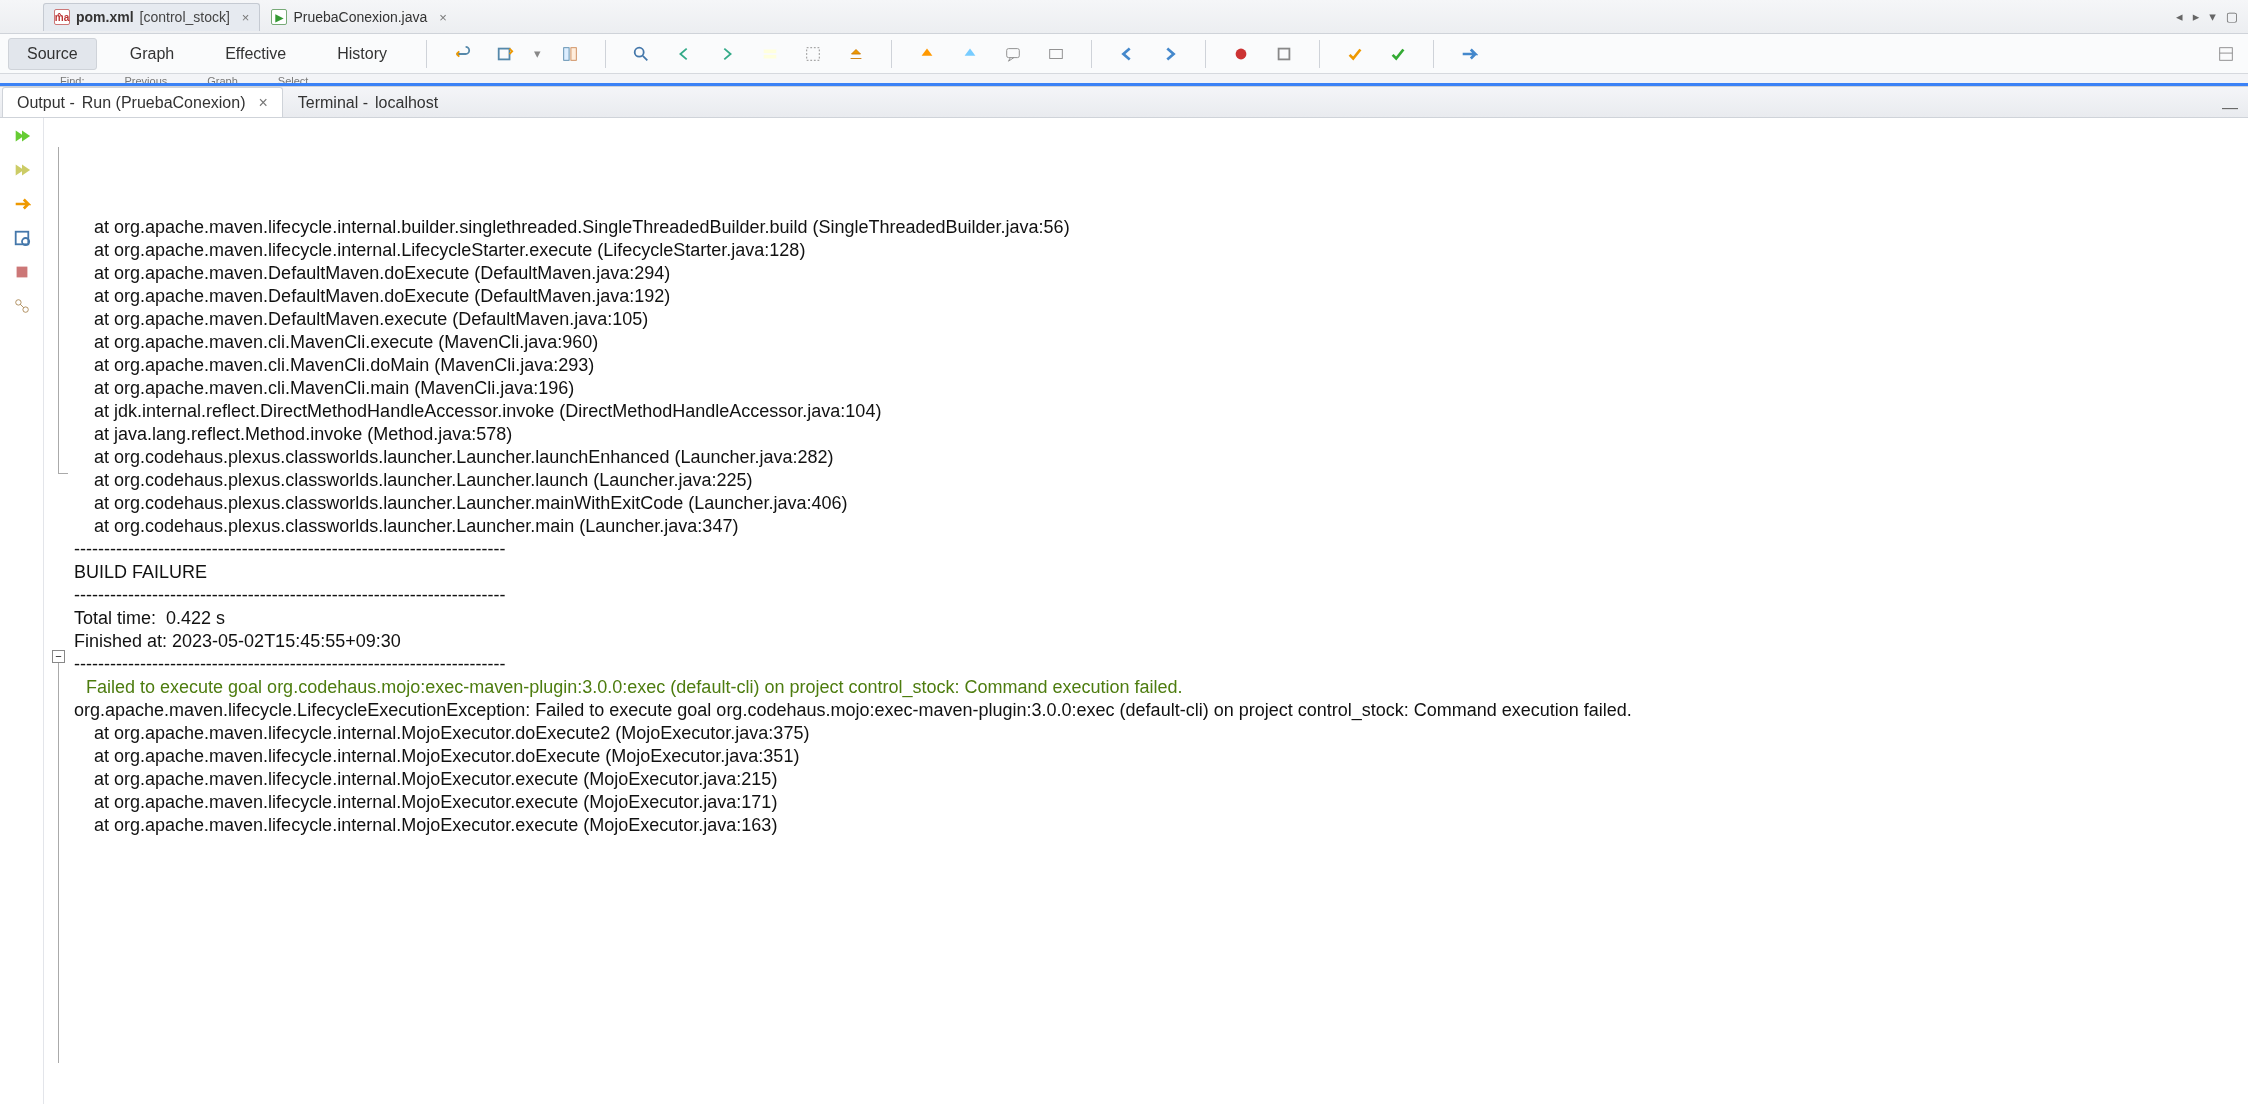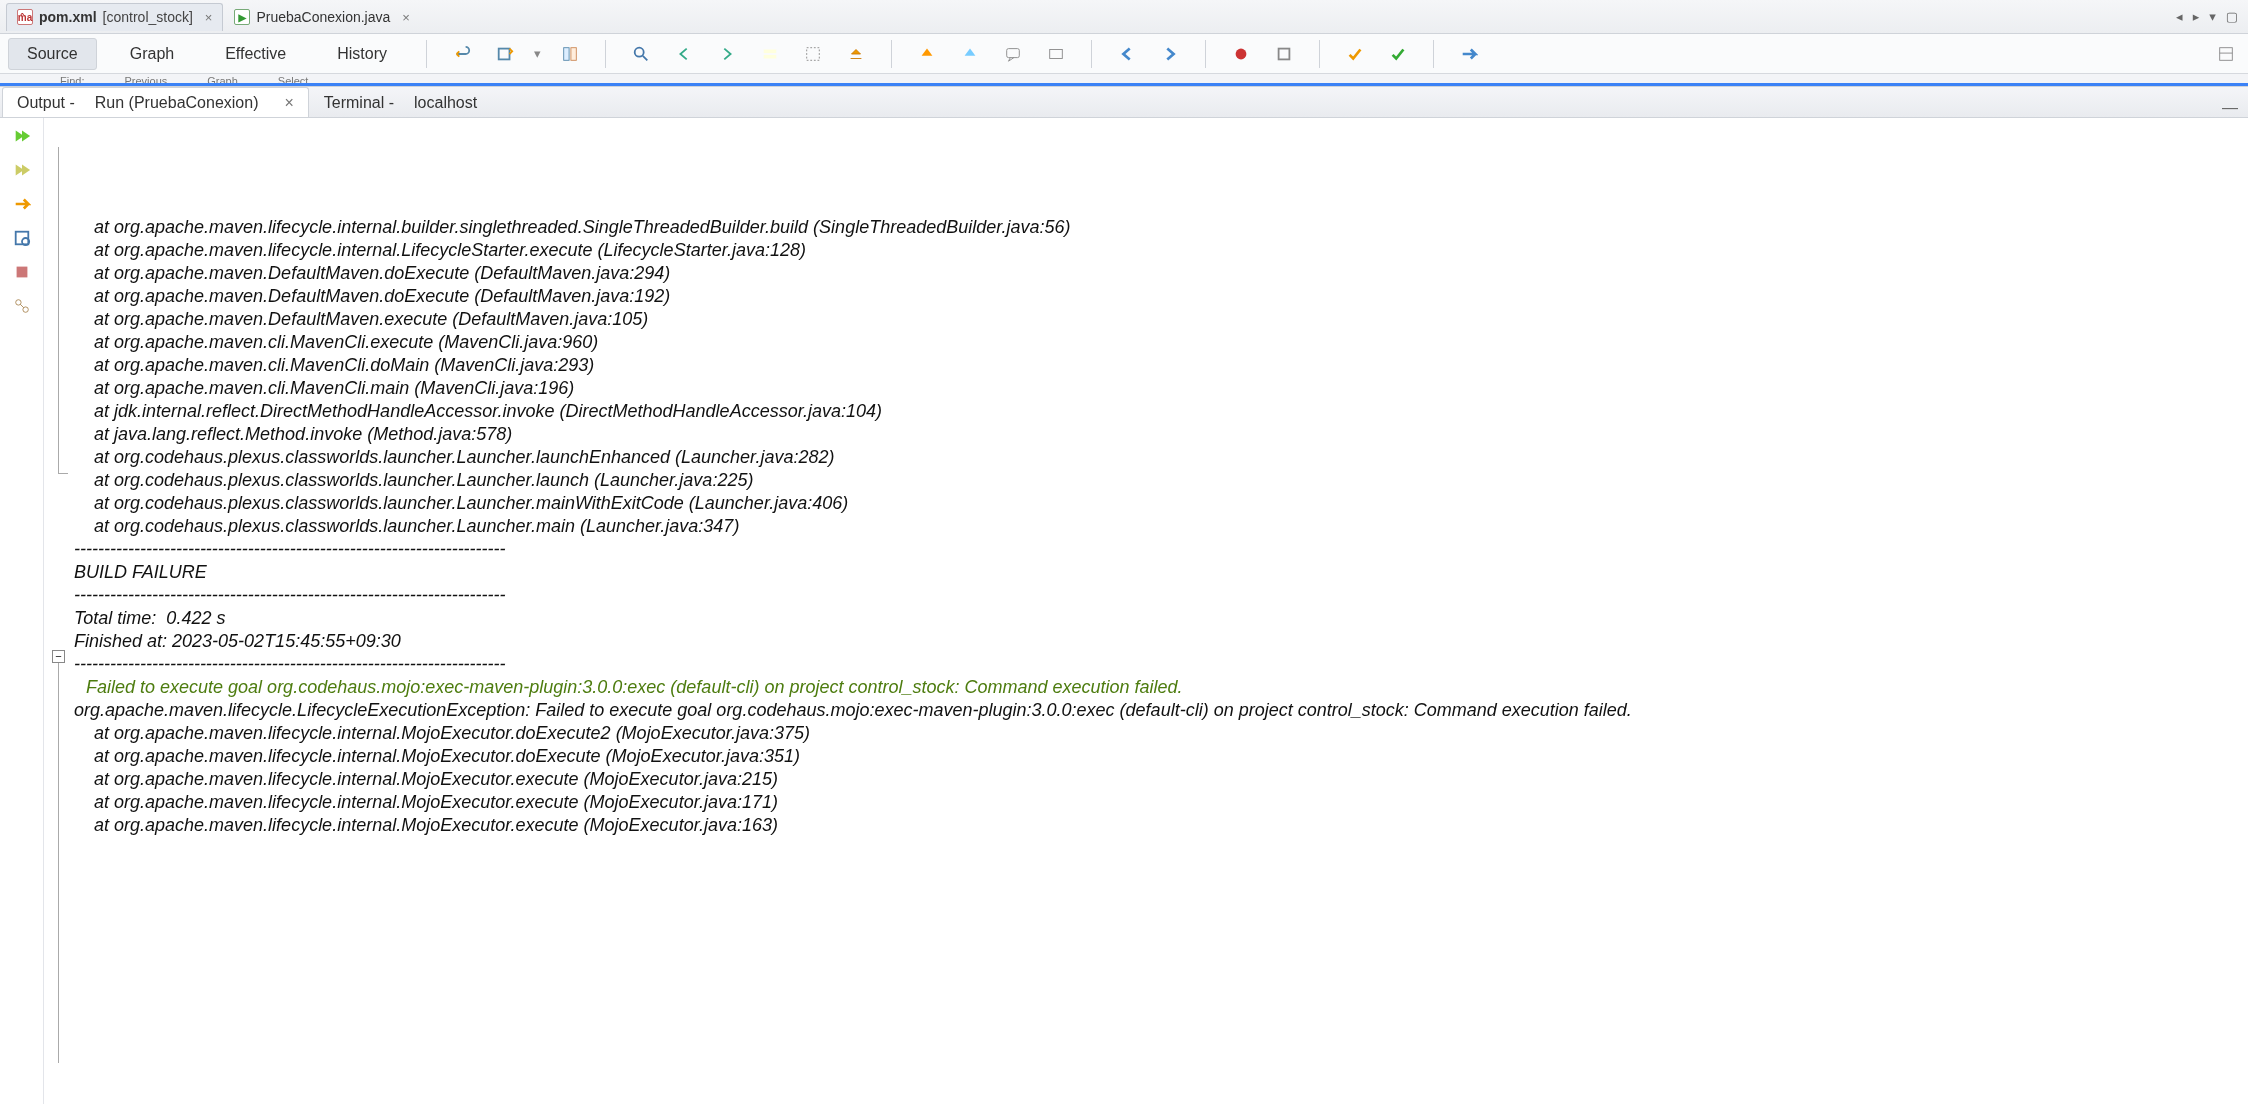--- a/index.html
+++ b/index.html
@@ -12,21 +12,21 @@
     border-bottom: 1px solid #cfd3d9;
     display: flex; align-items: center; padding-left: 6px;
   }
   .editor-tab {
     height: 28px; display: flex; align-items: center; gap: 6px;
     padding: 0 10px; border: 1px solid transparent; border-bottom: none;
     border-radius: 3px 3px 0 0; font-size: 14px; color: #333;
     cursor: pointer;
   }
   .editor-tab.active {
-    background: #e6eaf0; border-color: #c5cad2;
+    background: #e6eaf0; border-color: #c5cad2; margin-left: 37px;
   }
   .editor-tab .file-icon {
     width: 16px; height: 16px; display: inline-flex; align-items: center; justify-content: center;
     font-size: 10px; font-weight: 700; border-radius: 2px;
   }
   .file-icon.maven { background: #fff; border: 1px solid #c77; color: #b33; }
   .file-icon.java  { background: #fff; border: 1px solid #7a7; color: #393; }
   .editor-tab .dirty b { font-weight: 700; }
   .editor-tab .suffix { color: #444; }
   .editor-tab .close-x { margin-left: 6px; color: #777; font-size: 13px; }
@@ -62,21 +62,21 @@
   }
   .findbar-clipped span { transform: translateY(4px); }
 
   
   .output-tabs-row {
     height: 32px; background: linear-gradient(#f4f5f8, #e9ebef);
     border-top: 1px solid #cfd3d9; border-bottom: 1px solid #cfd3d9;
     display: flex; align-items: flex-end; padding-left: 2px;
   }
   .output-tab {
-    height: 30px; display: flex; align-items: center; gap: 20px;
+    height: 30px; display: flex; align-items: center; gap: 7px;
     padding: 0 14px; font-size: 16px; color: #333; cursor: pointer;
     border: 1px solid transparent; border-bottom: none; border-radius: 3px 3px 0 0;
   }
   .output-tab.active { background: #fff; border-color: #cfd3d9; }
   .output-tab .bold { font-weight: 400; }
   .output-tab .close-x { margin-left: 6px; color: #777; }
   .output-row-right { margin-left: auto; padding-right: 10px; color: #666; font-size: 16px; }
 
   
   .output-pane {
@@ -104,21 +104,21 @@
     cursor: pointer;
   }
   .fold-line-v {
     position: absolute; left: 10px; width: 1px; background: #aaa;
   }
   .fold-line-h {
     position: absolute; left: 10px; height: 1px; background: #aaa;
   }
 
   .console-lines { margin-left: 26px; }
-  .cl { display: block; font-style: italic; }
+  .cl { display: block; }
   .cl.err-red { color: #4d7c0f; margin-left: 12px; }
 
   
   svg { width: 18px; height: 18px; }
 </style>
 </head>
 <body>
 
 <div class="editor-tabs-row">
   <div class="editor-tab active">

